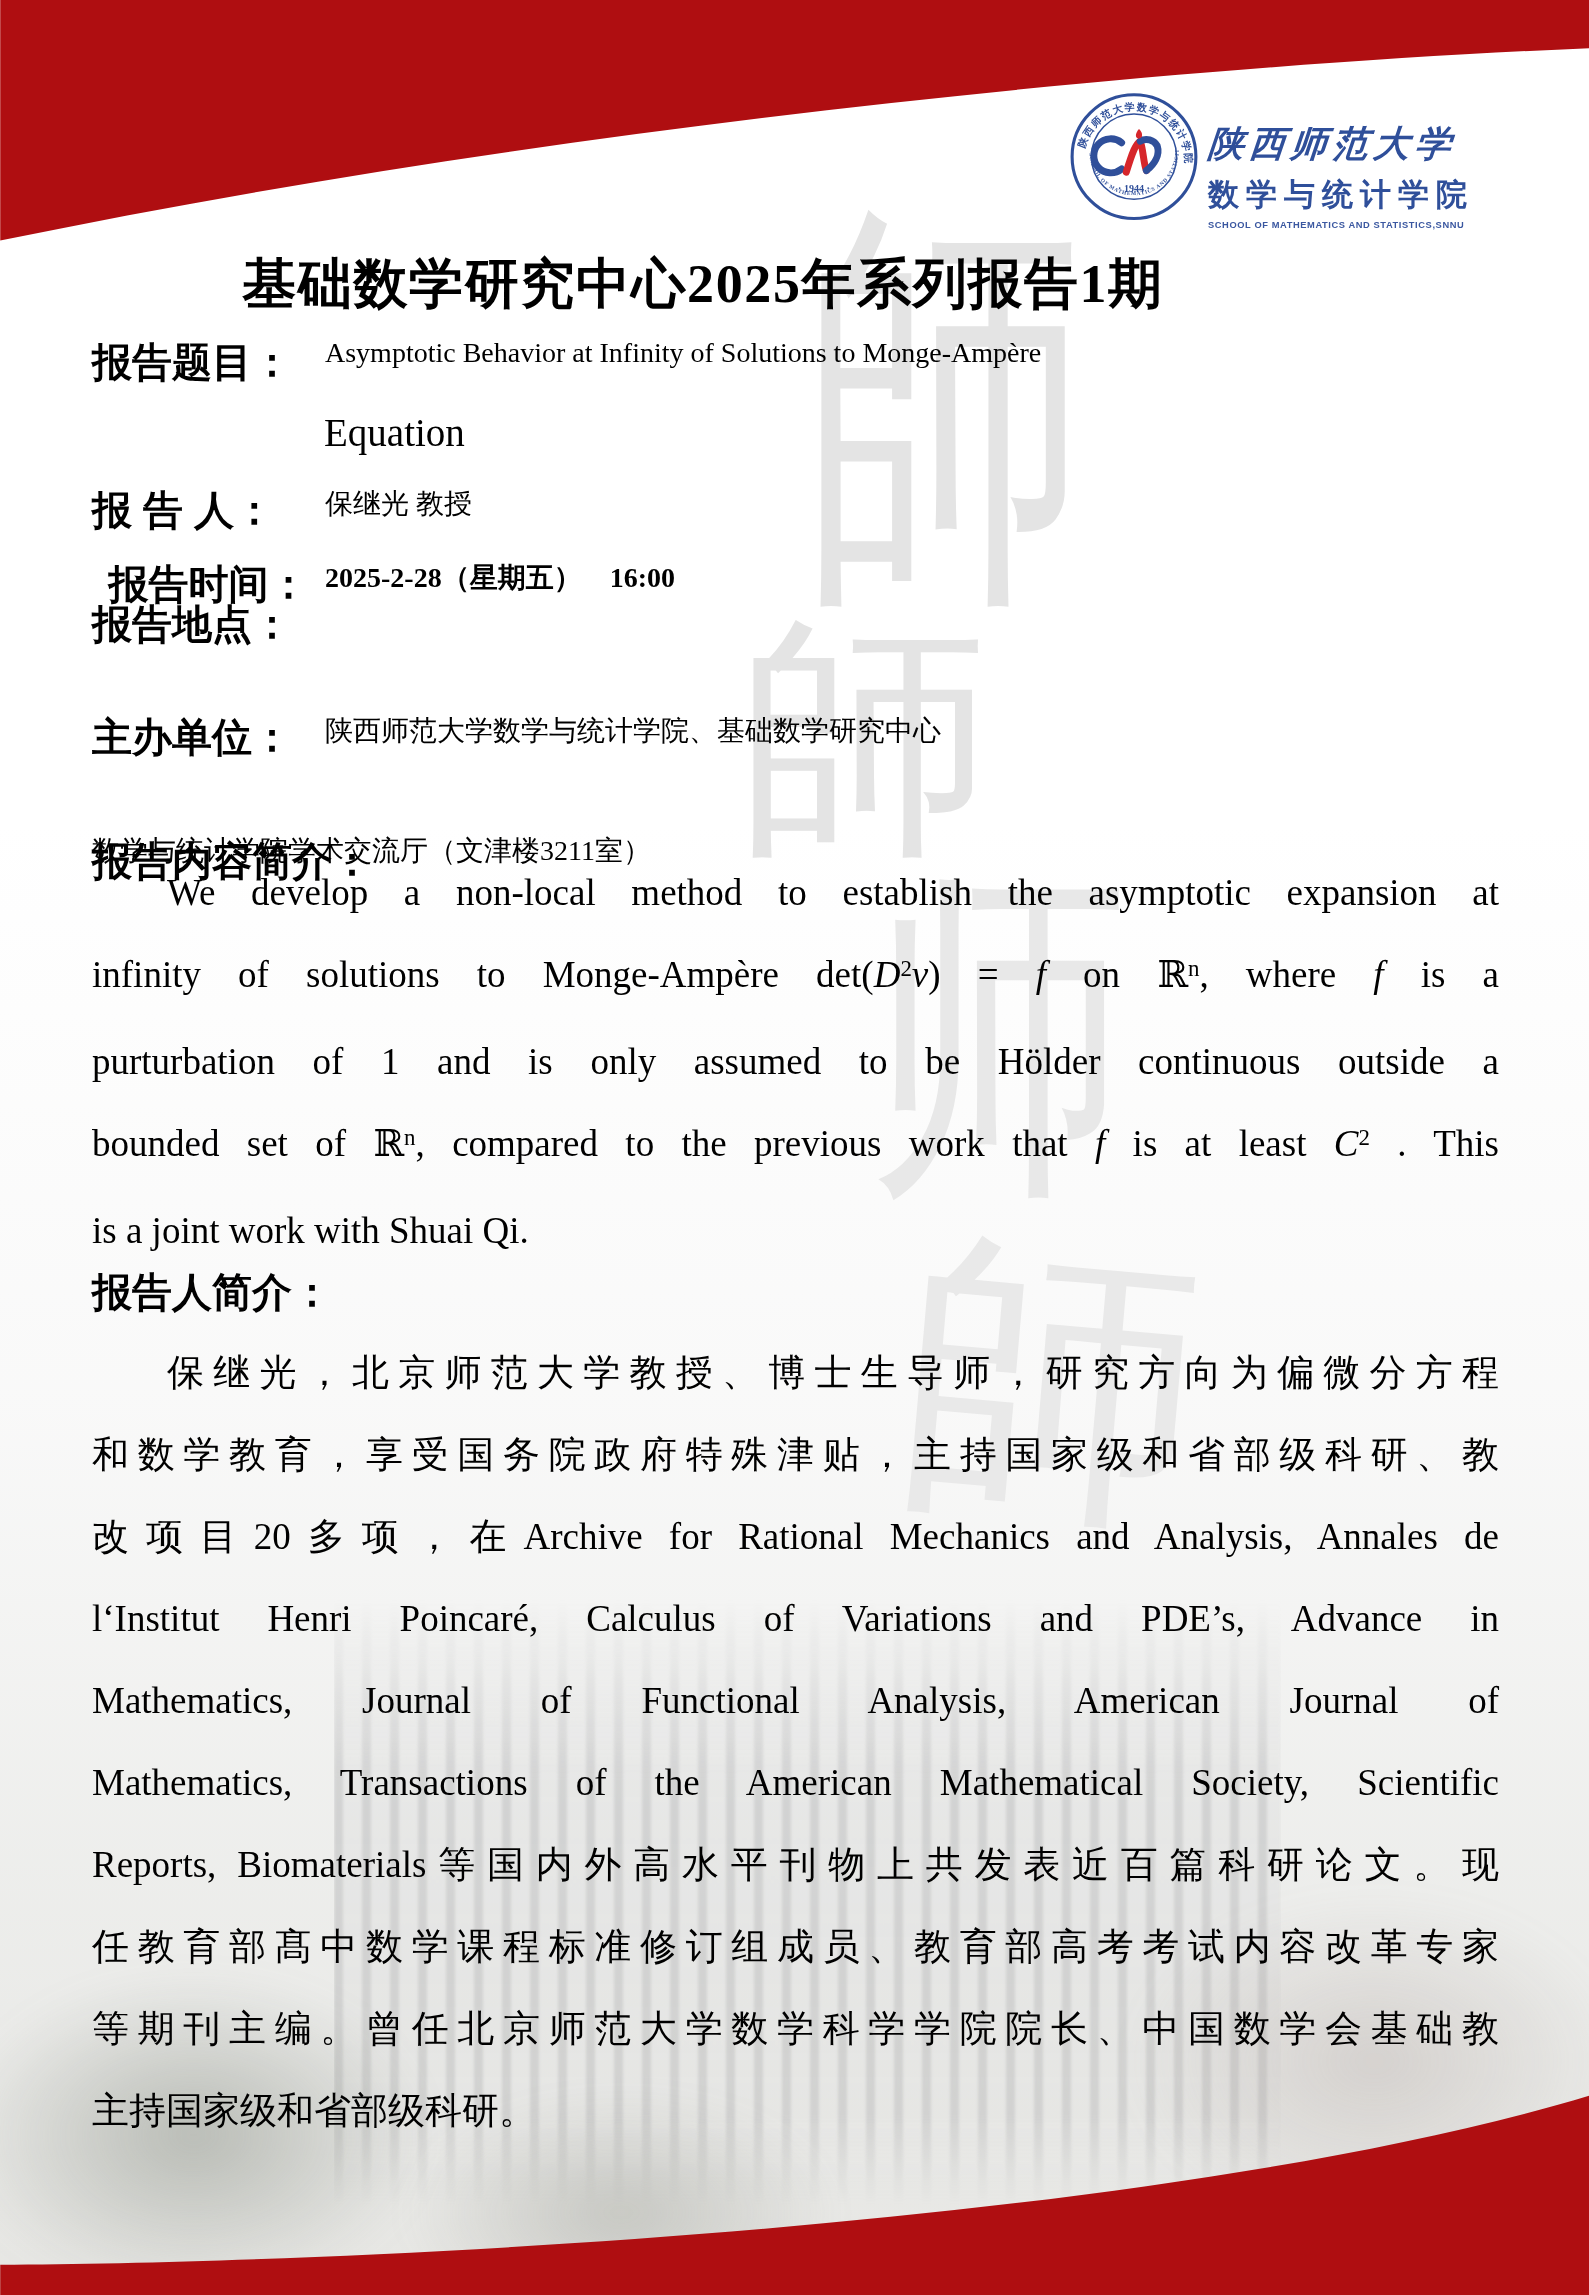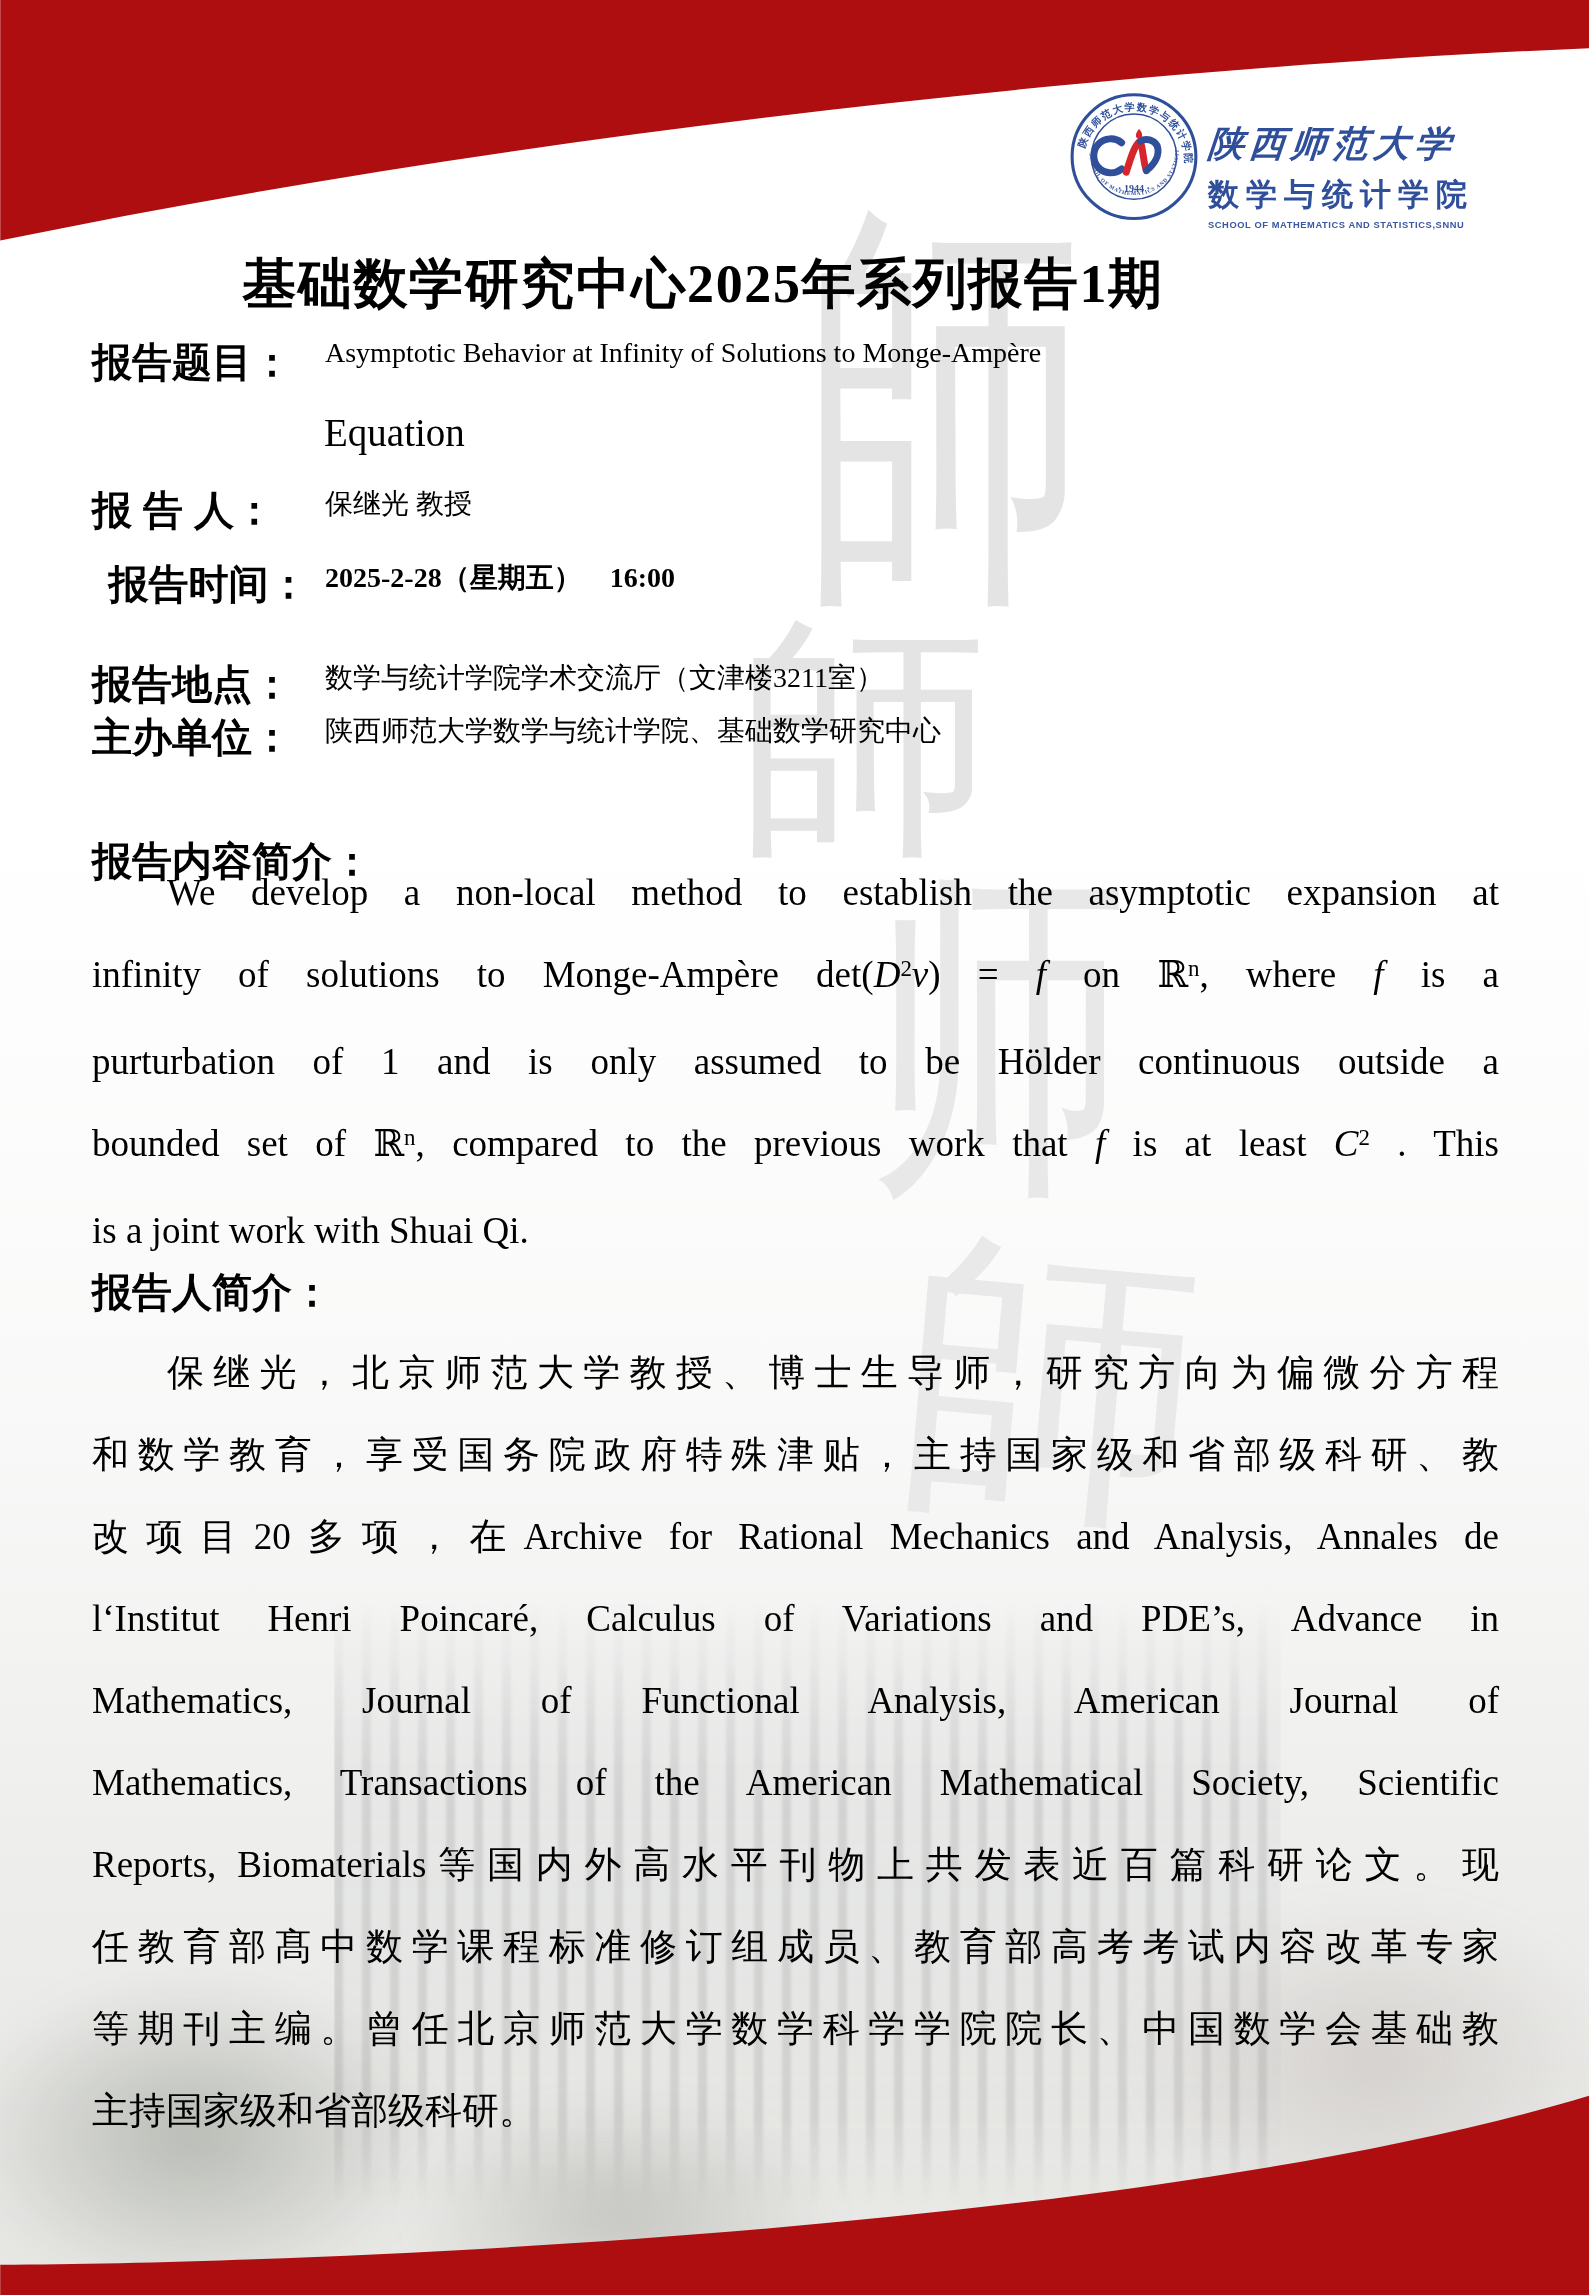--- a/index.html
+++ b/index.html
@@ -119,21 +119,21 @@
     <div class="field-row" style="top:483px;">
       <span class="field-label">报 告 人：</span>
       <div class="field-value">保继光 教授</div>
     </div>
 
     <div class="field-row" style="top:557px;text-align:center;">
       <span class="field-label">报告时间：</span>
       <div class="field-value bold">2025-2-28（星期五）　16:00</div>
     </div>
 
-    <div class="field-row" style="top:657px;">
+    <div class="field-row" style="top:597px;flex-direction:column;">
       <span class="field-label">报告地点：</span>
       <div class="field-value">数学与统计学院学术交流厅（文津楼3211室）</div>
     </div>
 
     <div class="field-row" style="top:710px;">
       <span class="field-label">主办单位：</span>
       <div class="field-value">陕西师范大学数学与统计学院、基础数学研究中心</div>
     </div>
 
     <div class="section-heading" style="top:790px;margin-top:44px;">报告内容简介：</div>

